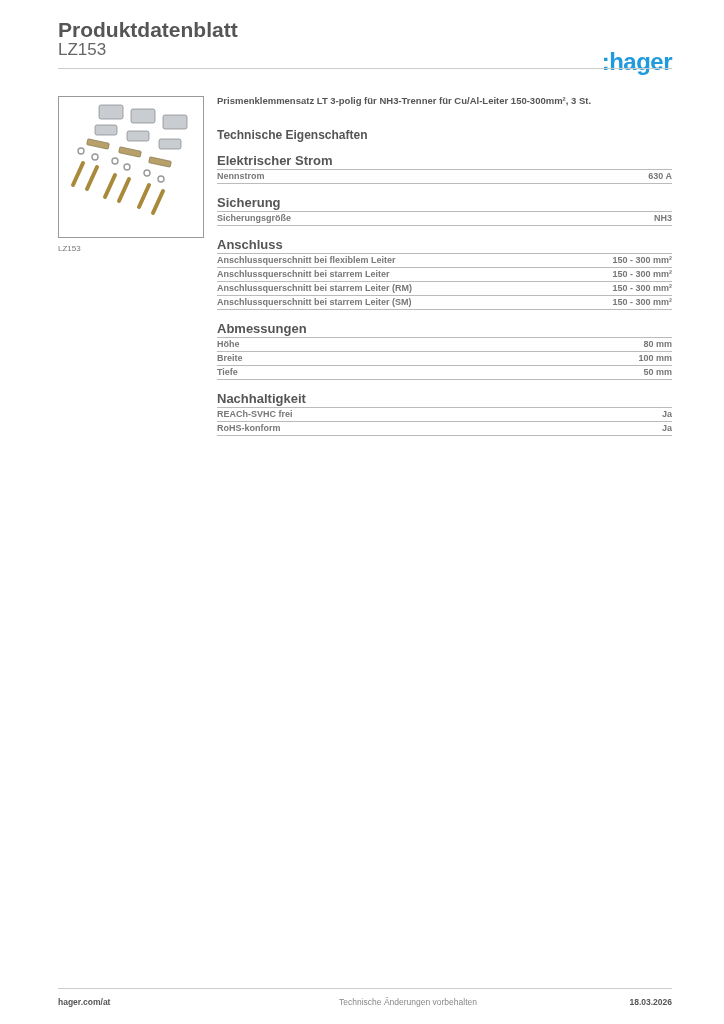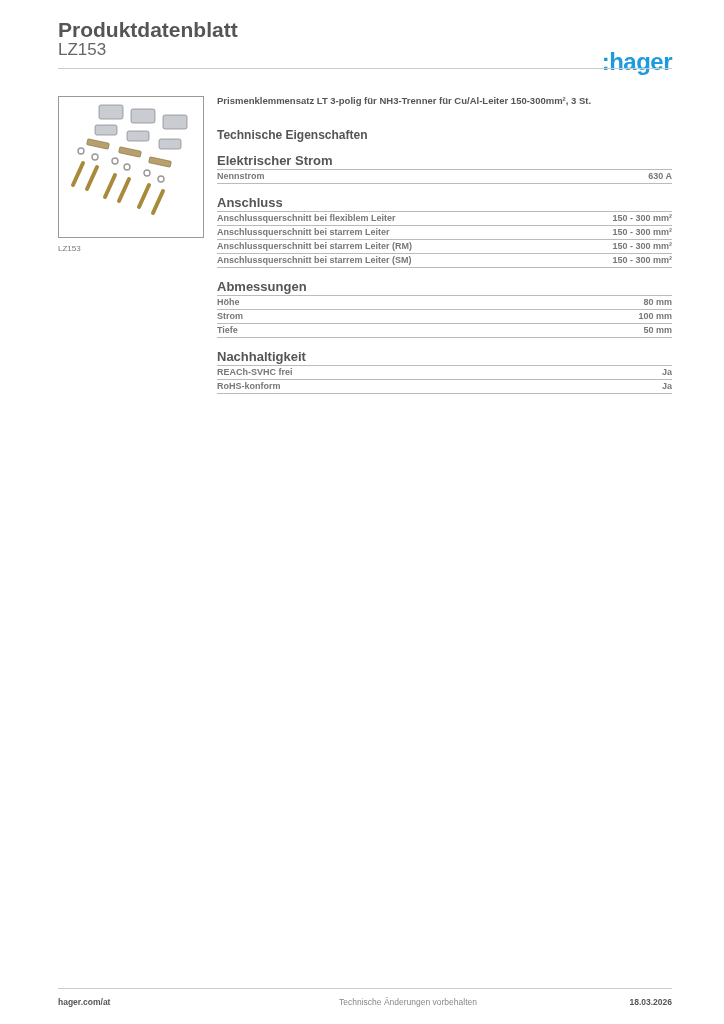--- a/index.html
+++ b/index.html
@@ -97,20 +97,27 @@
   <div class="section-heading">Technische Eigenschaften</div>
 
   <div class="group">
     <div class="group-title">Elektrischer Strom</div>
     <div class="row">
       <span>Nennstrom</span>
       <span>630 A</span>
     </div>
   </div>
 
+  <div class="group">
+    <div class="group-title">Sicherung</div>
+    <div class="row">
+      <span>Sicherungsgröße</span>
+      <span>NH3</span>
+    </div>
+  </div>
 
   <div class="group">
     <div class="group-title">Anschluss</div>
     <div class="row">
       <span>Anschlussquerschnitt bei flexiblem Leiter</span>
       <span>150 - 300 mm²</span>
     </div>
     <div class="row">
       <span>Anschlussquerschnitt bei starrem Leiter</span>
       <span>150 - 300 mm²</span>
@@ -125,21 +132,21 @@
     </div>
   </div>
 
   <div class="group">
     <div class="group-title">Abmessungen</div>
     <div class="row">
       <span>Höhe</span>
       <span>80 mm</span>
     </div>
     <div class="row">
-      <span>Strom</span>
+      <span>Breite</span>
       <span>100 mm</span>
     </div>
     <div class="row">
       <span>Tiefe</span>
       <span>50 mm</span>
     </div>
   </div>
 
   <div class="group">
     <div class="group-title">Nachhaltigkeit</div>

